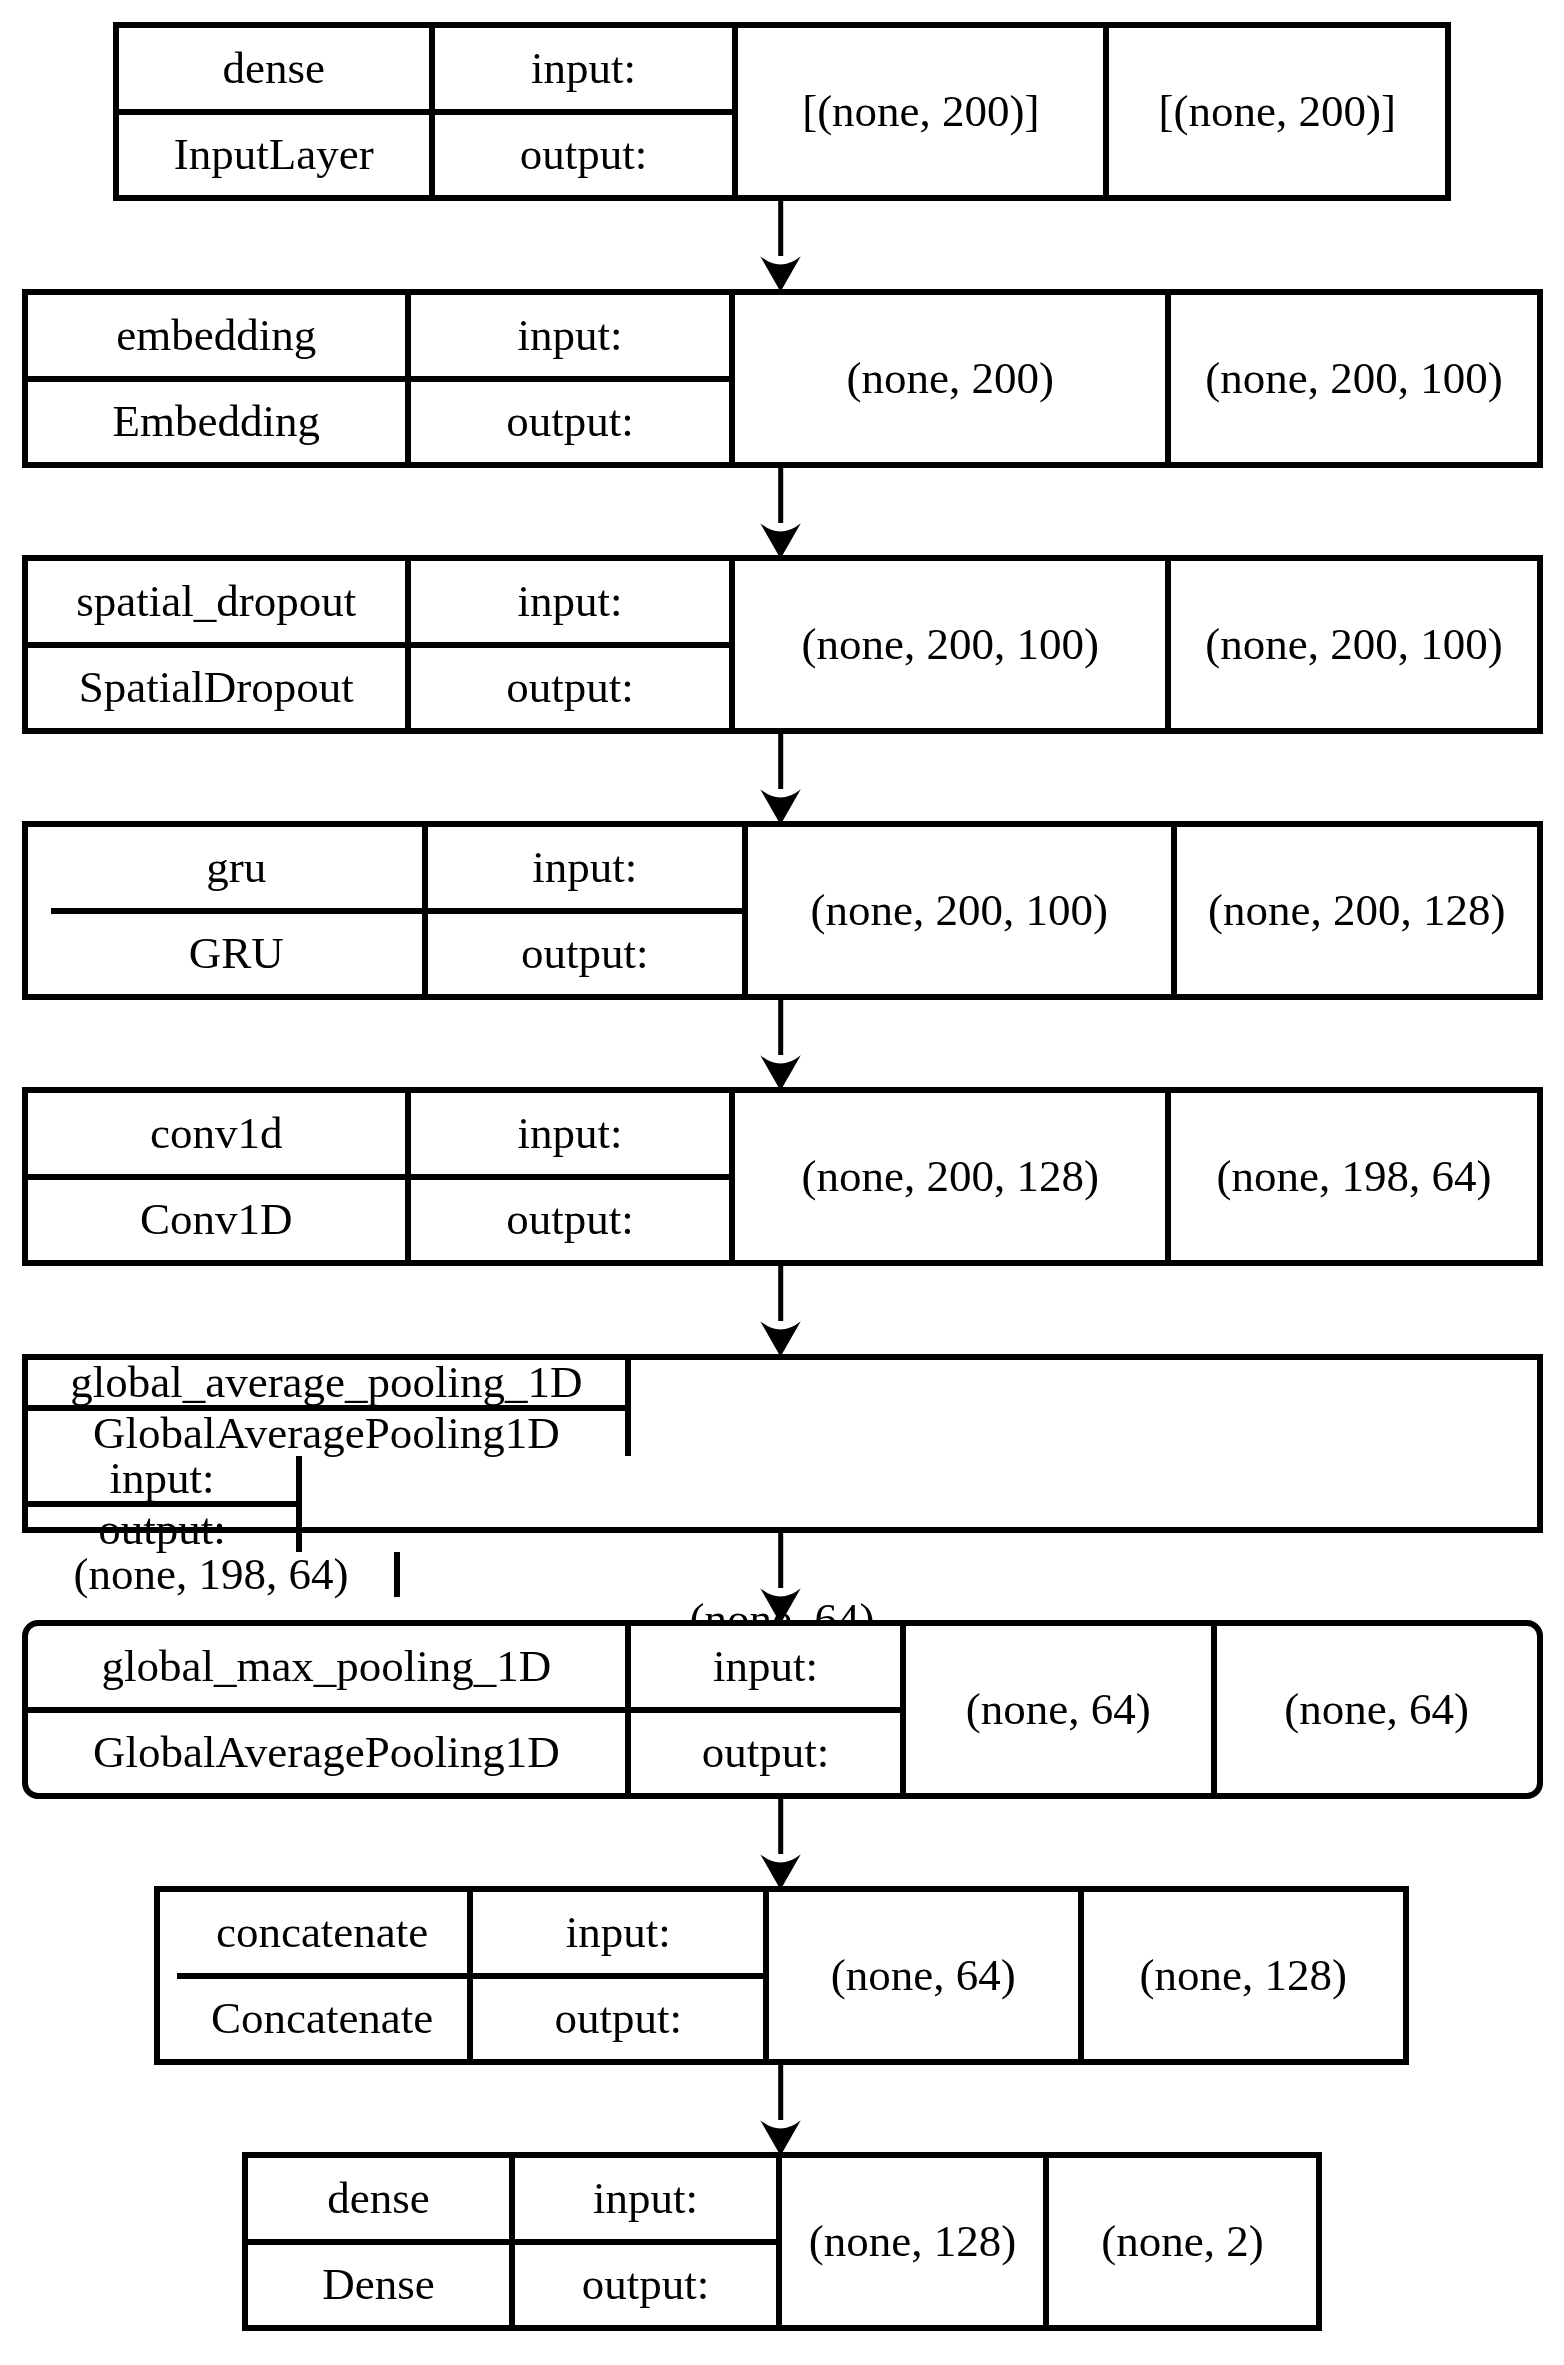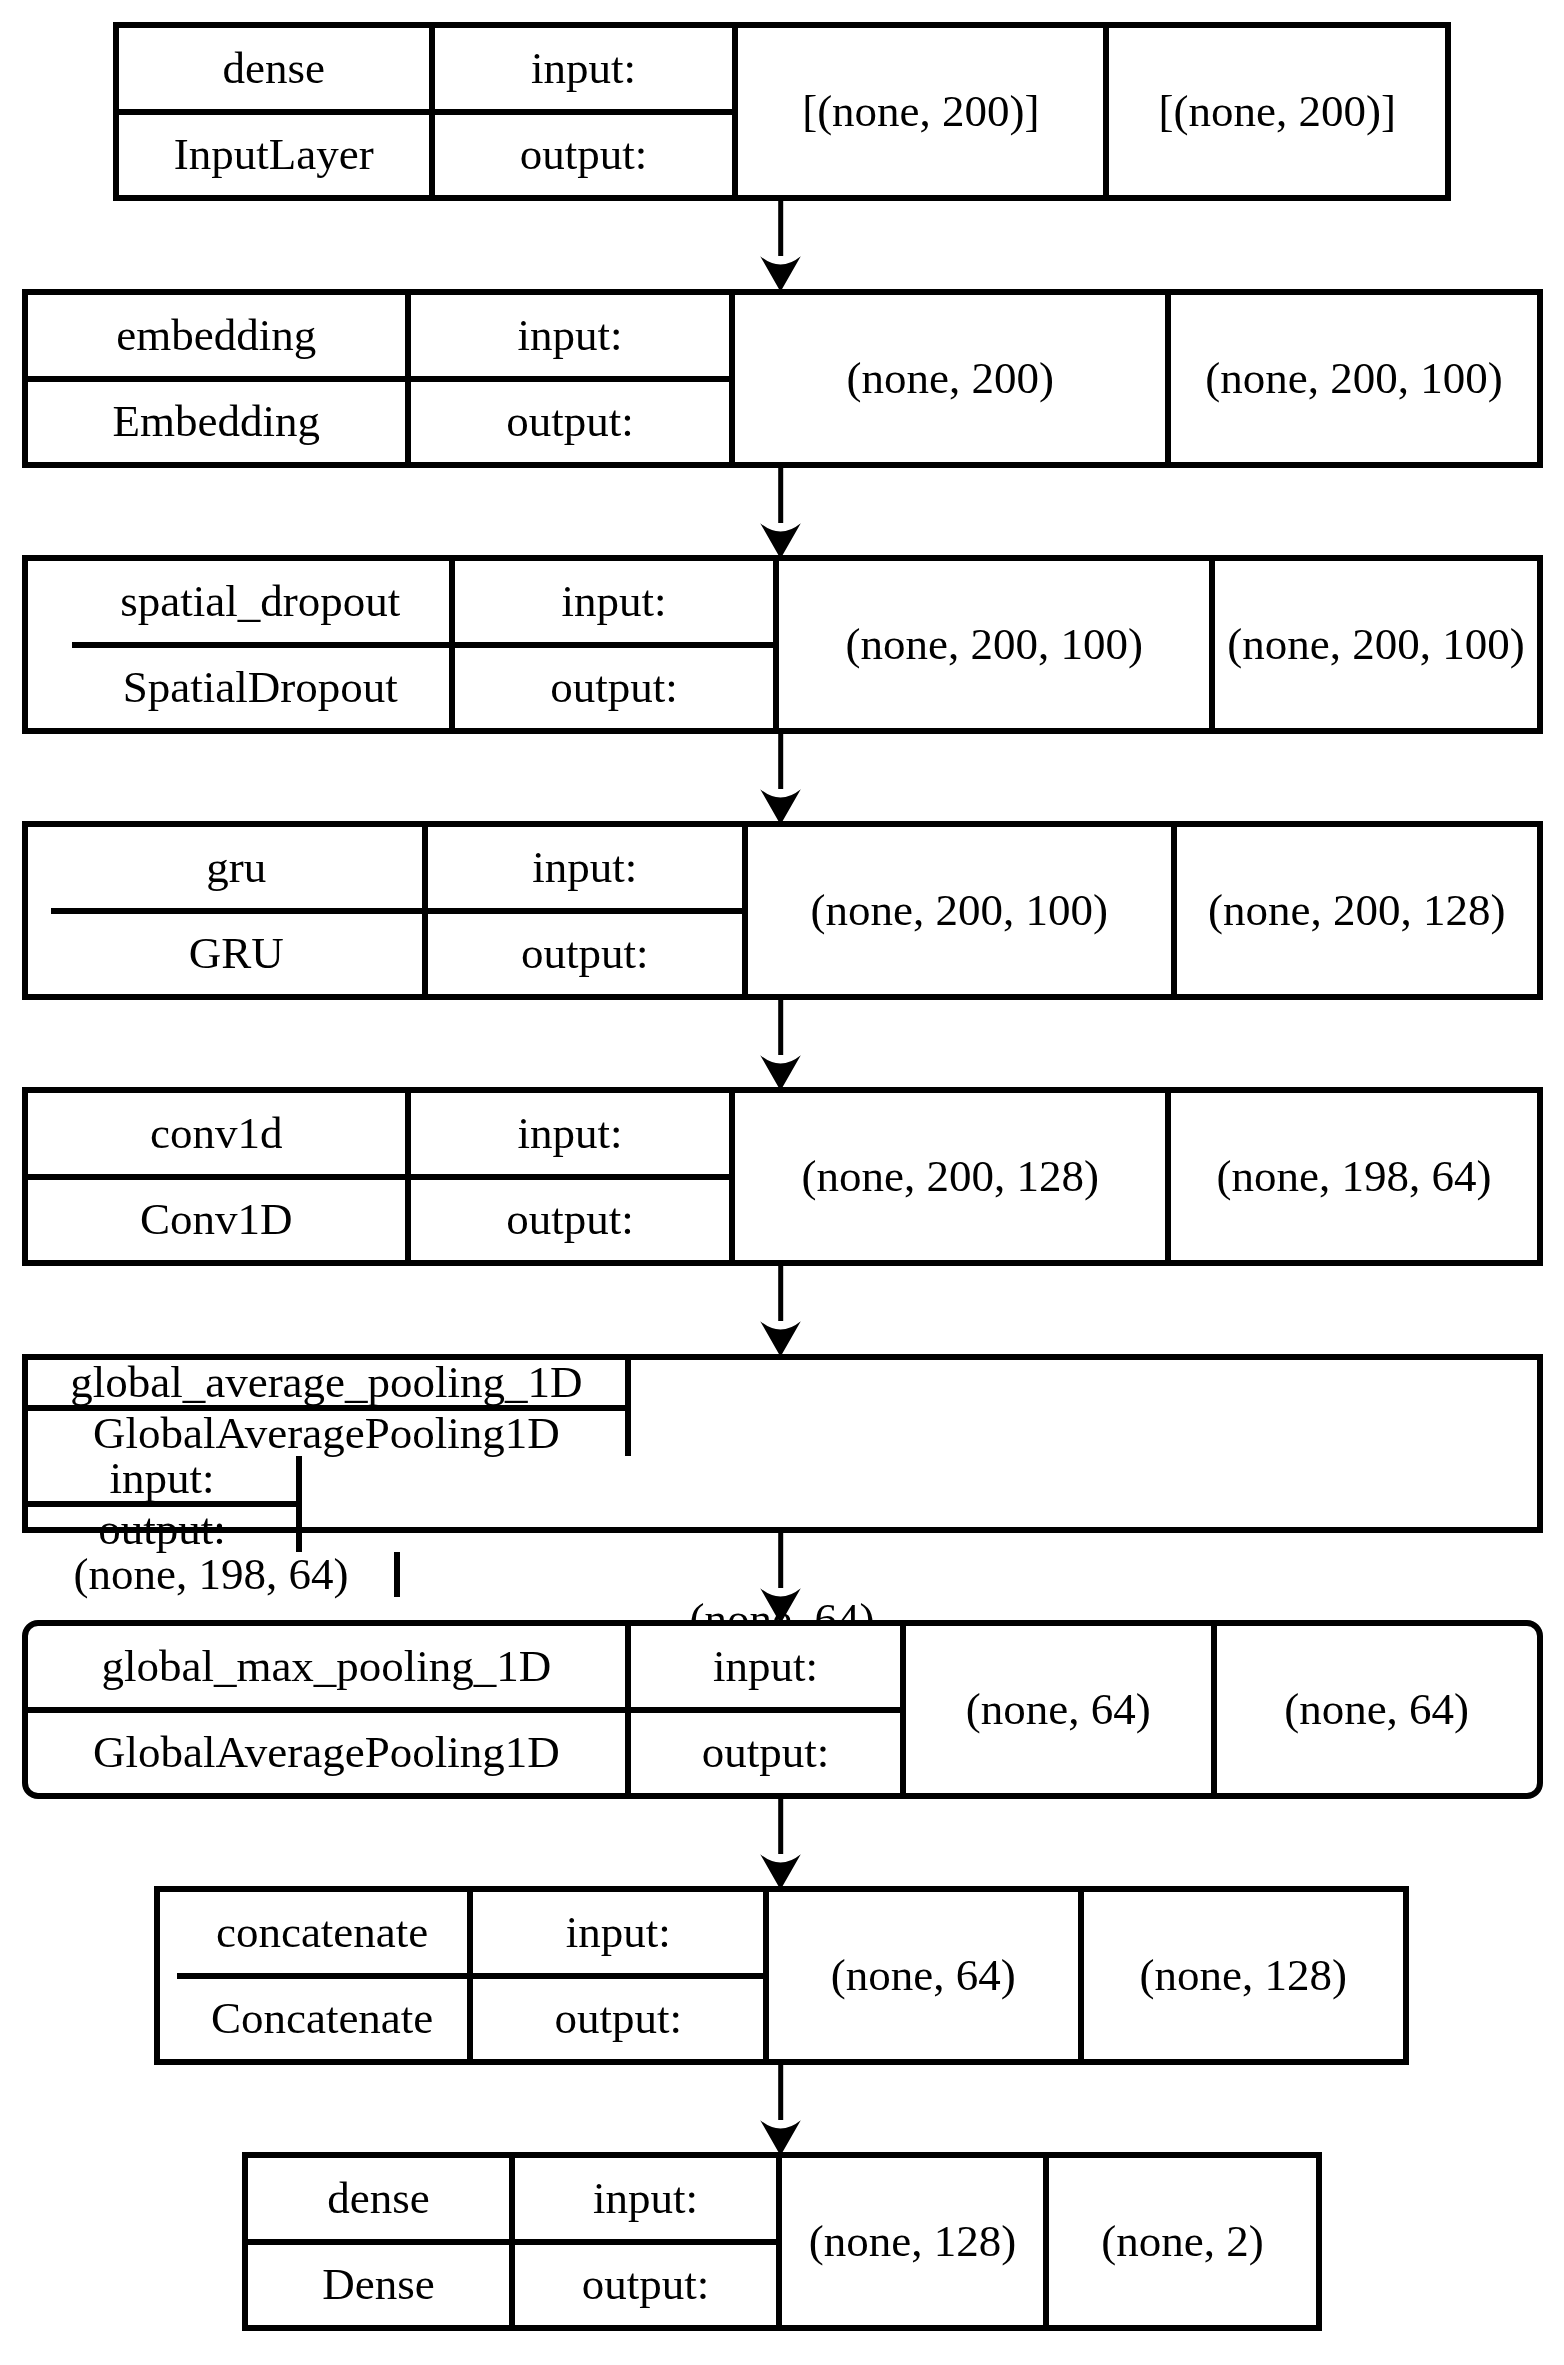--- a/index.html
+++ b/index.html
@@ -117,21 +117,21 @@
   </div>
 
   <div class="arrow" style="left:759px; top:467px; height:92px;">
     <div class="shaft" style="height:56px;"></div>
     <svg width="43" height="36" viewBox="0 0 70 58">
         <path d="M2,0 Q35,27 68,0 L35,58 Z" fill="#000000"></path>
       </svg>
   </div>
 
   <div class="node" style="left:21.6px; top:555px; width:1521px;">
-    <div class="col stack" style="width:25.4%;margin-left:44px;">
+    <div class="col stack" style="width:25.4%;">
       <div class="cell top txt">spatial_dropout</div>
       <div class="cell txt">SpatialDropout</div>
     </div>
     <div class="col stack" style="width:21.5%;">
       <div class="cell top txt">input:</div>
       <div class="cell txt">output:</div>
     </div>
     <div class="col single" style="width:28.9%;">(none, 200, 100)</div>
     <div class="col single last">(none, 200, 100)</div>
   </div>

